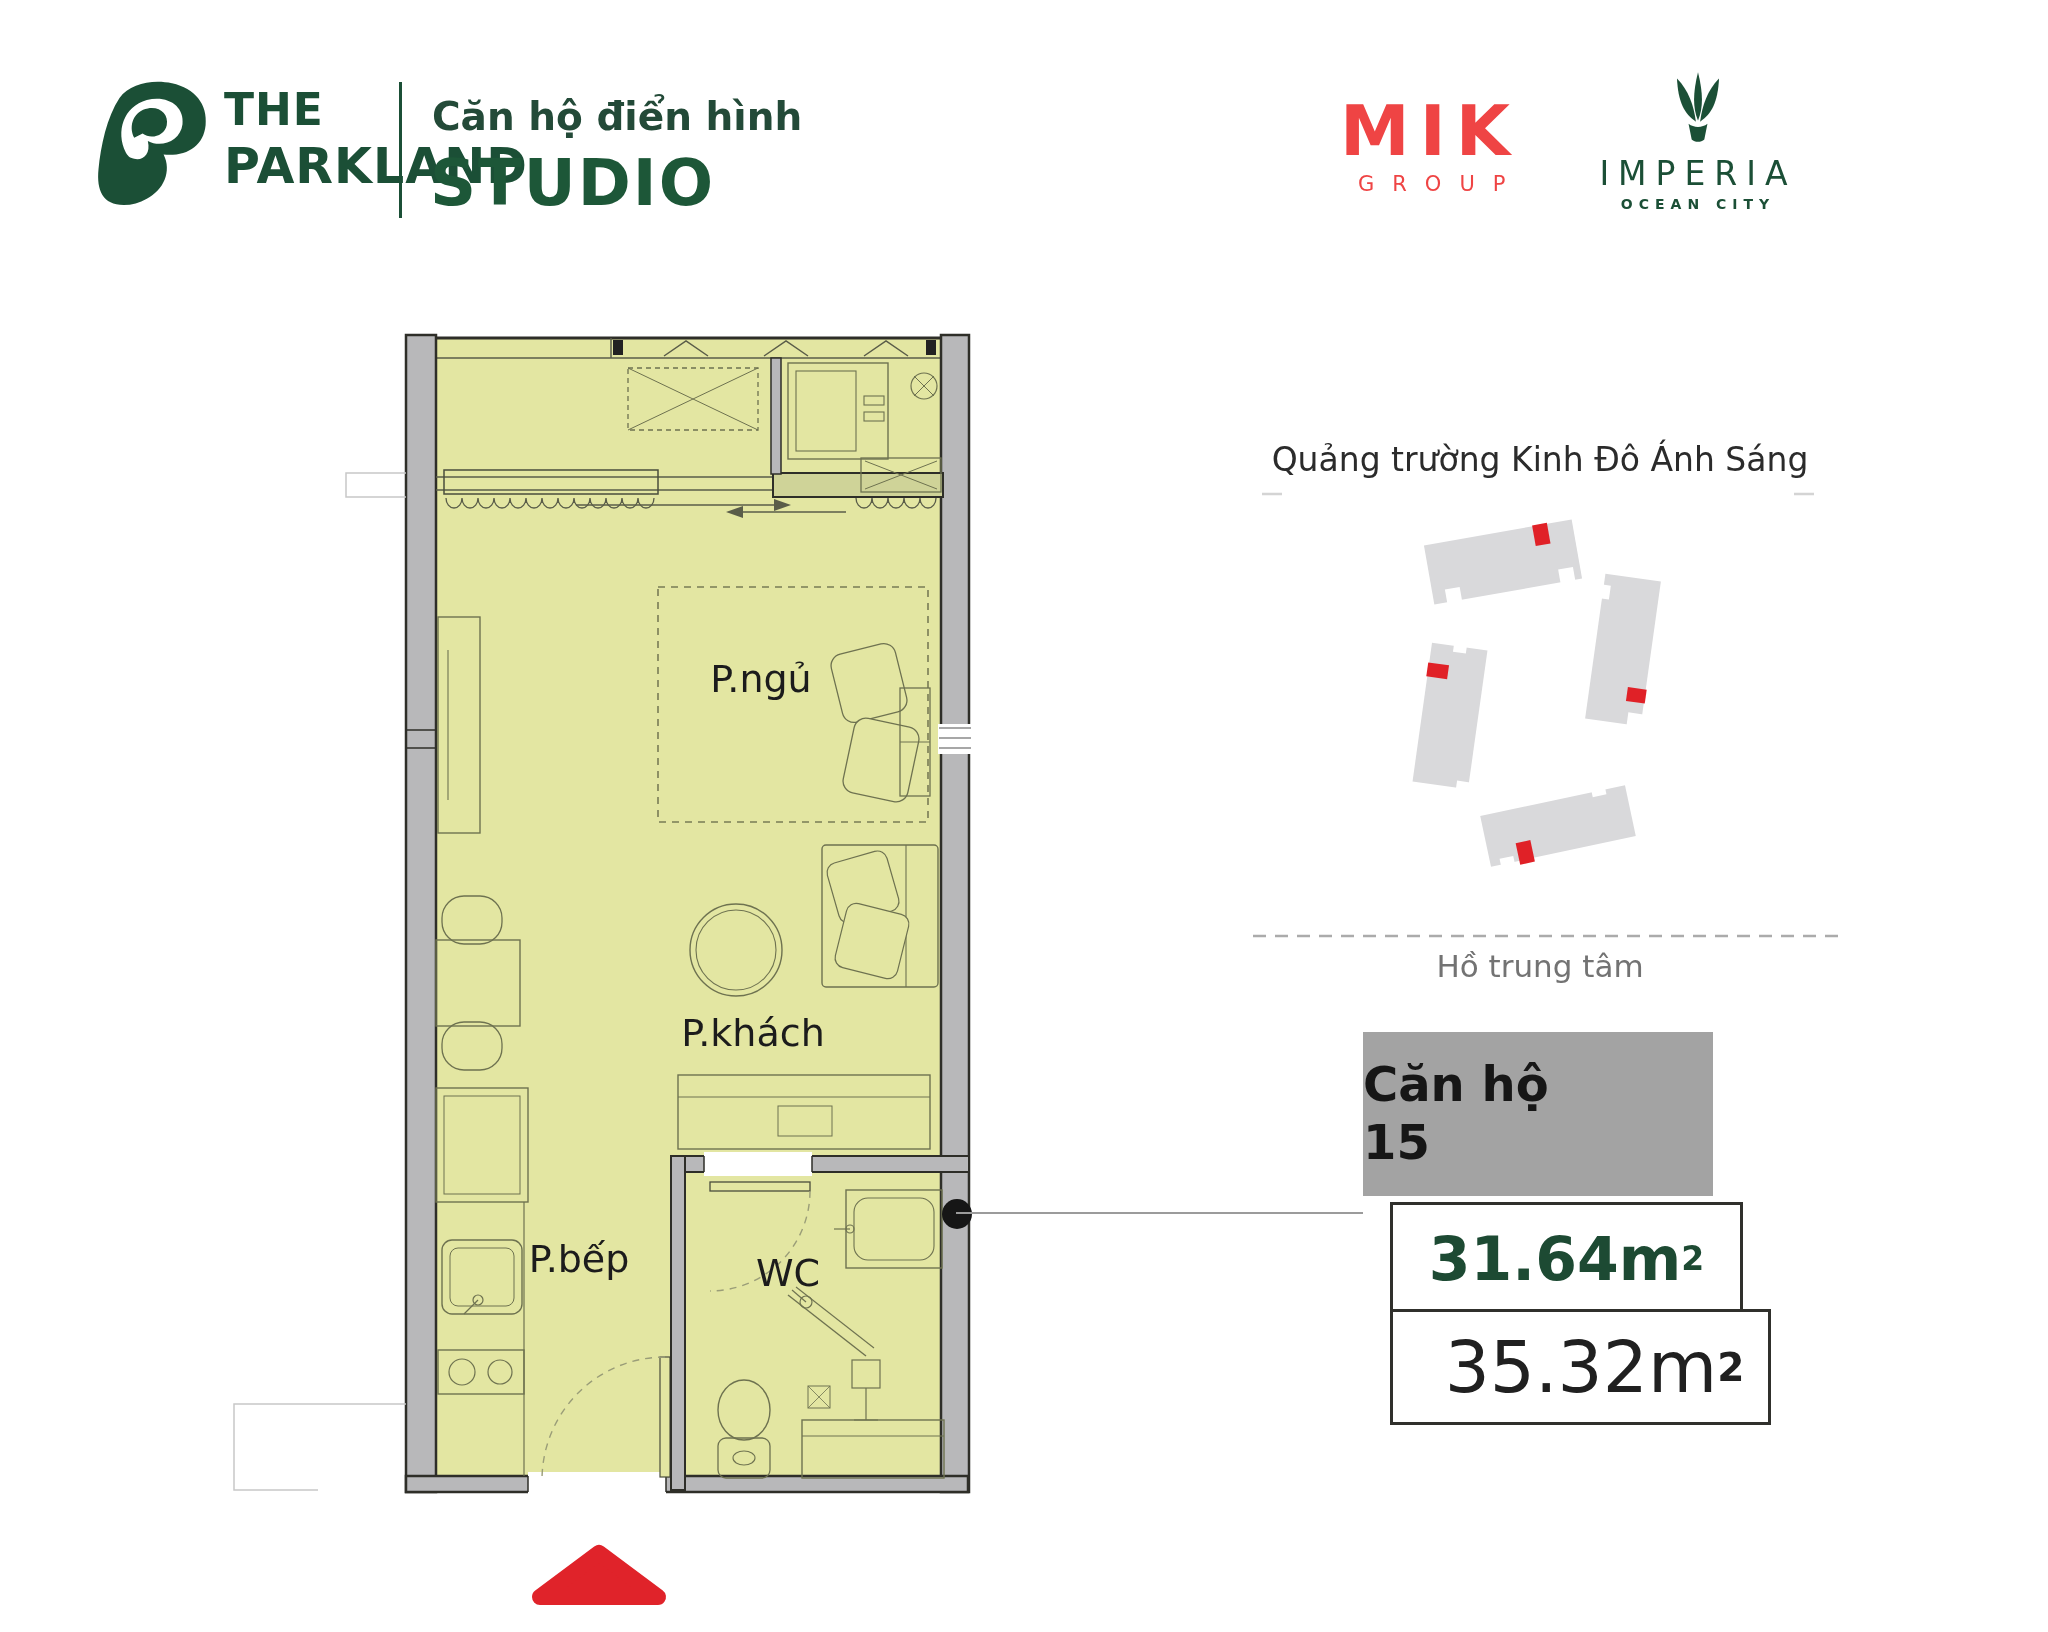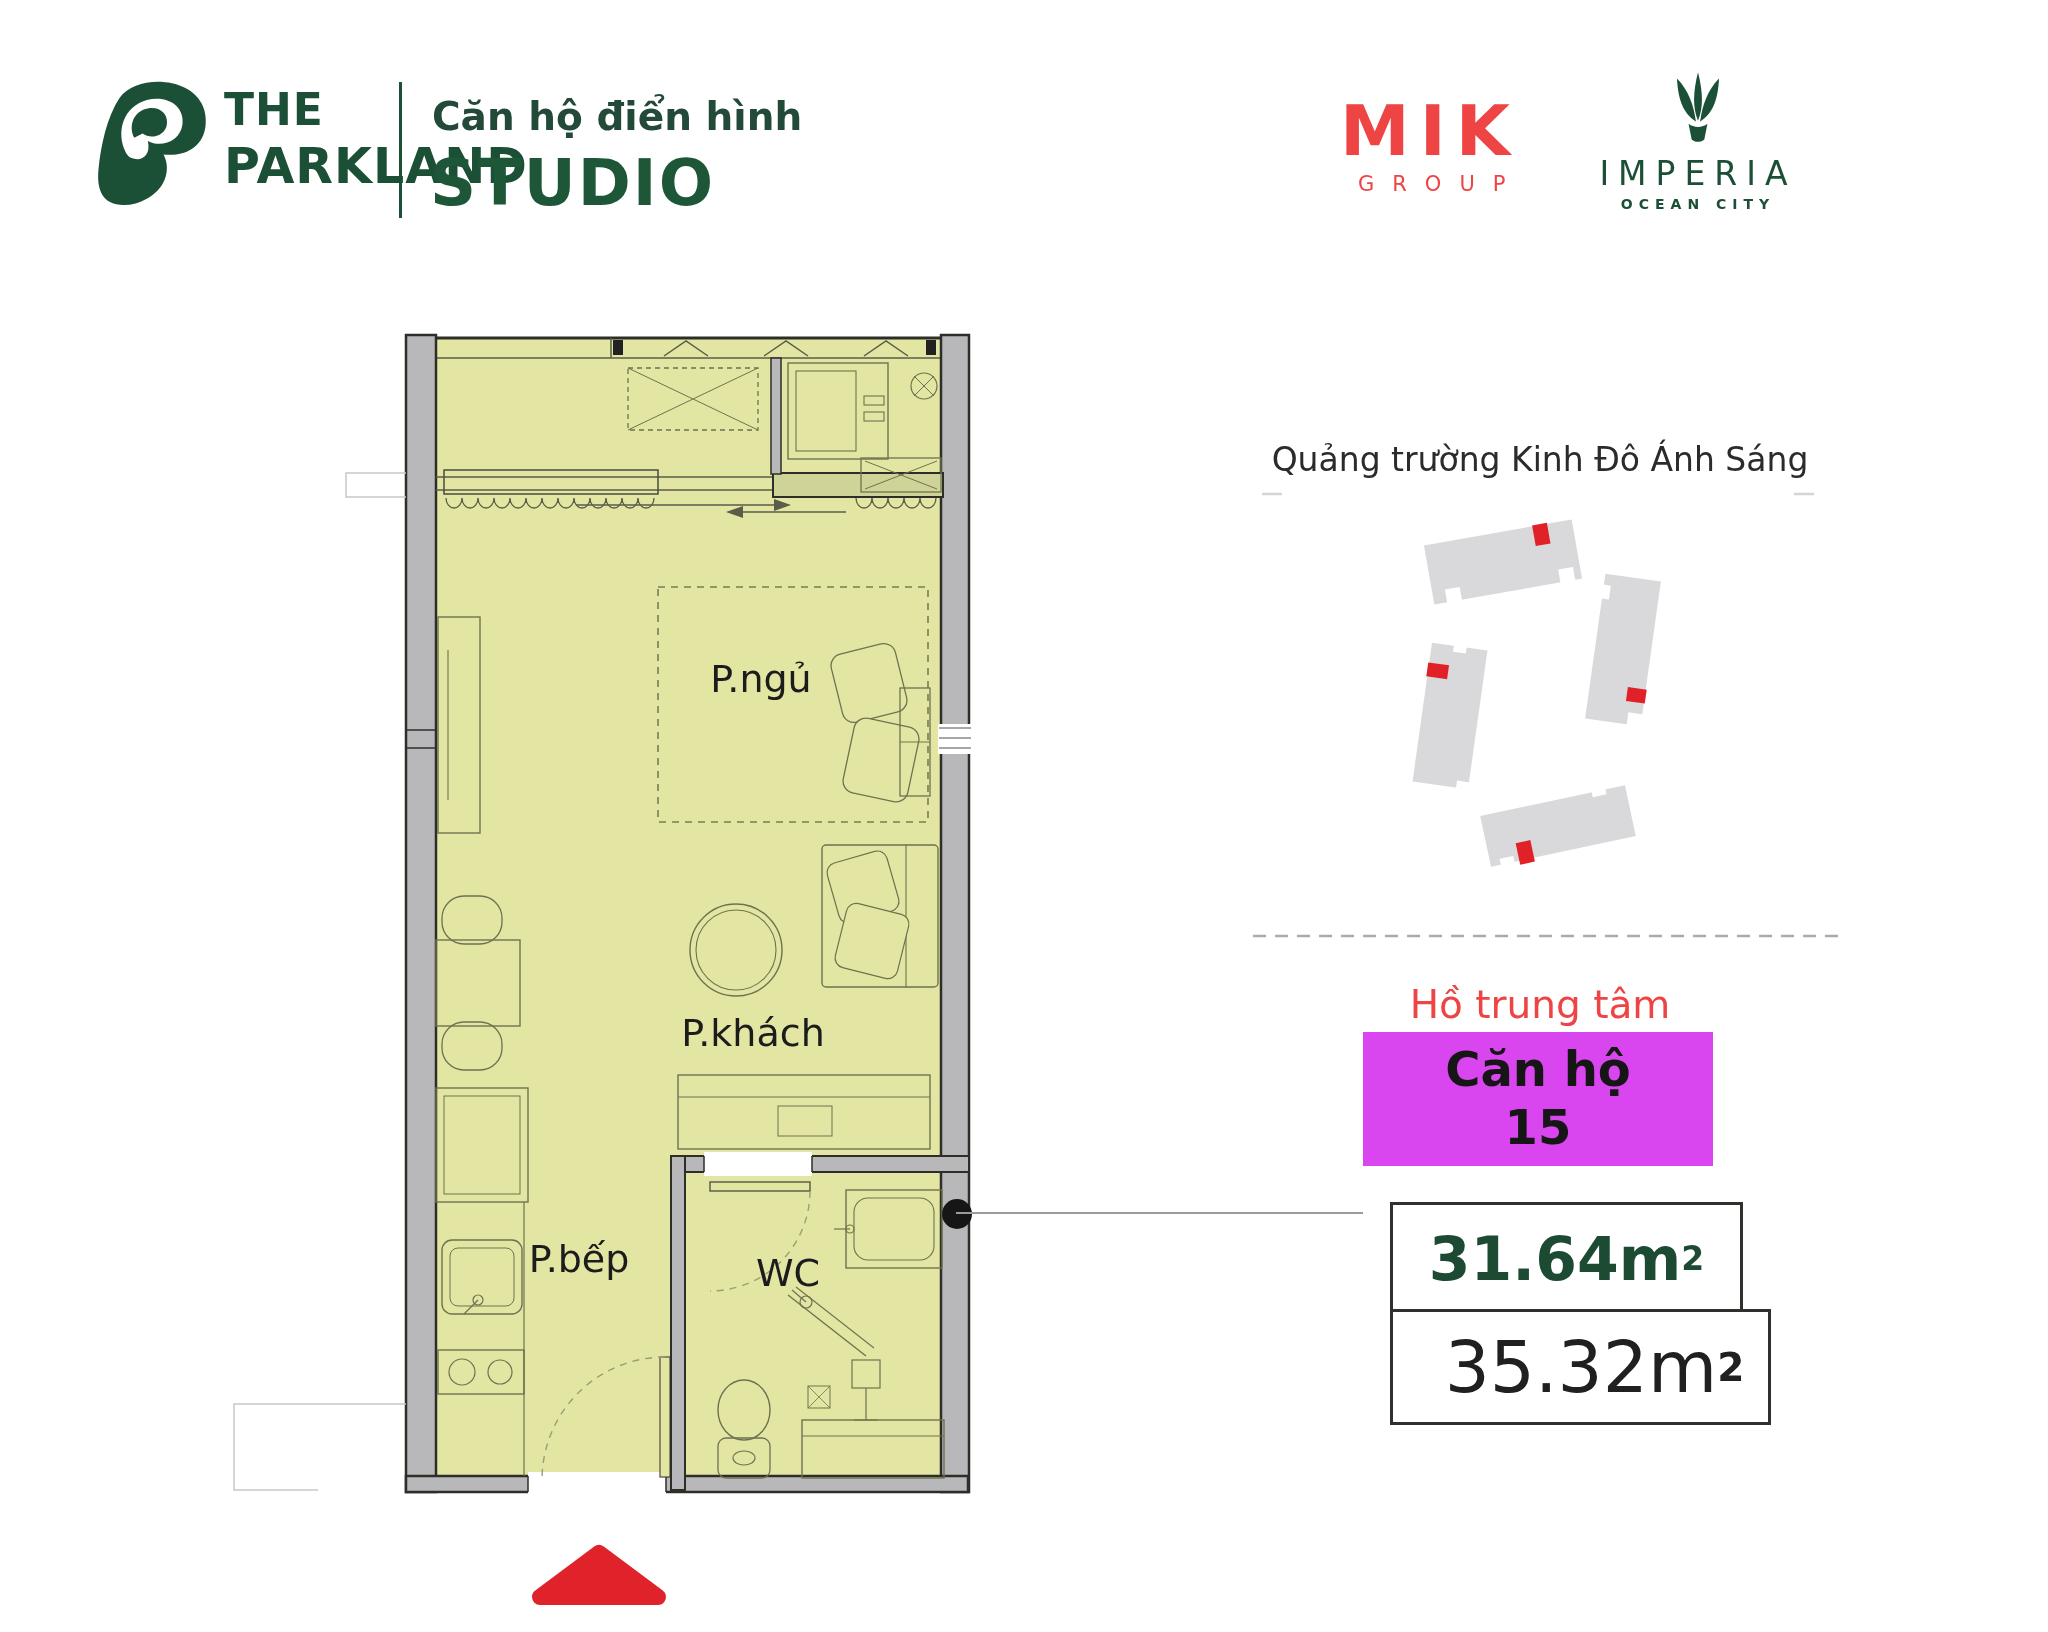--- a/index.html
+++ b/index.html
@@ -17,26 +17,26 @@
 
   .mik{left:1340px;top:96px;width:230px;text-align:left;color:#ef4444;}
   .mik-name{font-size:70px;font-weight:bold;letter-spacing:10px;line-height:1;}
   .mik-sub{font-size:21px;letter-spacing:18px;margin-top:6px;text-indent:18px;}
   .imperia{left:1578px;top:66px;width:240px;text-align:center;color:#1b4f36;}
   .imperia-name{font-size:33px;font-weight:normal;letter-spacing:9px;margin-top:4px;}
   .imperia-sub{font-size:14px;font-weight:bold;letter-spacing:6px;margin-top:3px;}
 
   
   .site-top-label{left:1230px;top:440px;width:620px;text-align:center;font-size:33px;color:#2b2b2b;}
-  .site-bottom-label{left:1230px;top:982px;width:620px;text-align:center;font-size:39px;color:#ef4444;}
+  .site-bottom-label{left:1230px;top:948px;width:620px;text-align:center;font-size:31px;color:#737373;}
 
   .leader-line{left:956px;top:1212px;width:407px;height:2px;background:#9b9b9b;}
 
-  .card-head{left:1363px;top:1032px;width:350px;height:134px;background:#d946ef;
-             display:flex;flex-direction:column;align-items:center;justify-content:center;
+  .card-head{left:1363px;top:1032px;width:350px;height:164px;background:#a3a3a3;
+             display:flex;flex-direction:column;justify-content:center;
              font-size:48px;font-weight:bold;color:#161616;line-height:1.2;}
   .card-box{left:1390px;width:347px;background:#fff;border:3px solid #30302c;
             display:flex;align-items:center;justify-content:center;}
   .card-box1{top:1202px;height:107px;color:#1d4a33;font-size:60px;font-weight:bold;}
   .card-box2{top:1309px;height:110px;color:#202020;font-size:71px;font-weight:500;padding-left:28px;}
   .card-box sup{font-size:55%;vertical-align:super;font-weight:bold;}
 
   svg text{font-family:"DejaVu Sans","Liberation Sans",sans-serif;}
 </style>
 </head>

